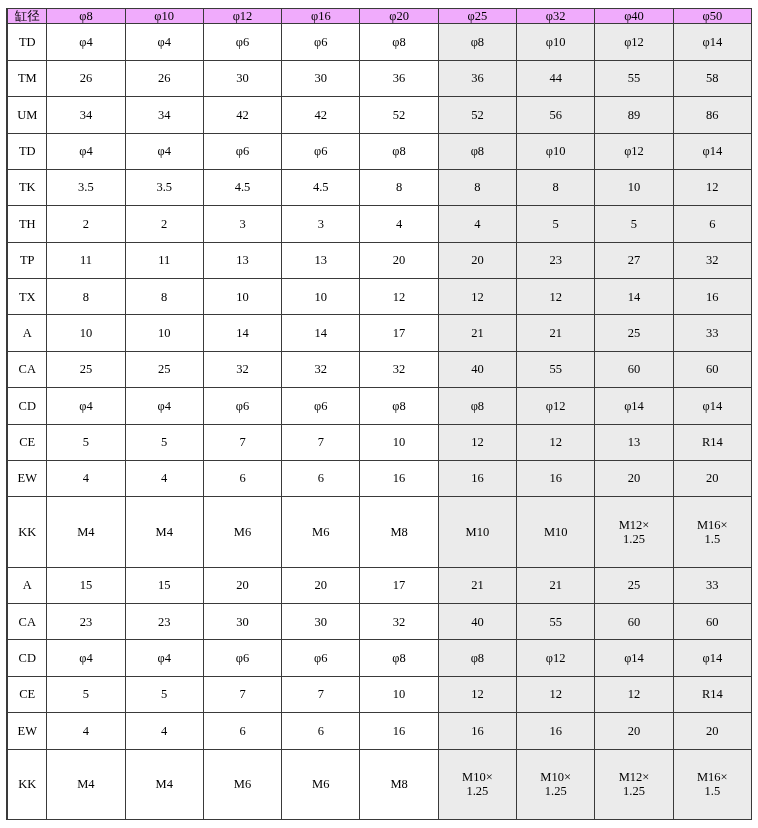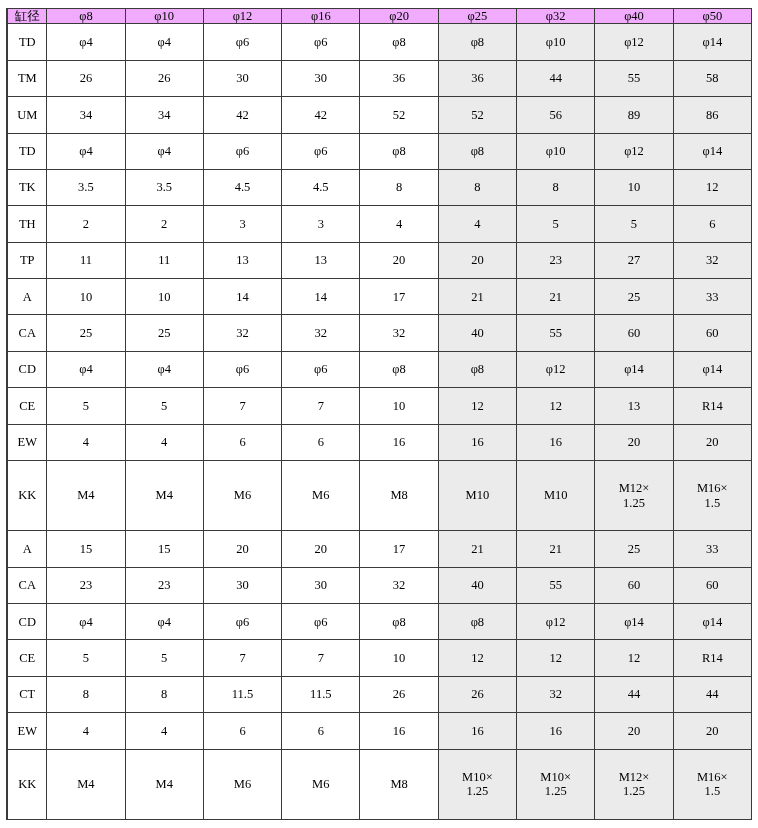--- a/index.html
+++ b/index.html
@@ -471,20 +471,32 @@
               <td>11</td>
               <td>13</td>
               <td>13</td>
               <td>20</td>
               <td class="shade">20</td>
               <td class="shade">23</td>
               <td class="shade">27</td>
               <td class="shade">32</td>
             </tr>
             <tr>
+              <td class="rowhdr">TX</td>
+              <td>8</td>
+              <td>8</td>
+              <td>10</td>
+              <td>10</td>
+              <td>12</td>
+              <td class="shade">12</td>
+              <td class="shade">12</td>
+              <td class="shade">14</td>
+              <td class="shade">16</td>
+            </tr>
+            <tr>
               <td class="rowhdr">A</td>
               <td>10</td>
               <td>10</td>
               <td>14</td>
               <td>14</td>
               <td>17</td>
               <td class="shade">21</td>
               <td class="shade">21</td>
               <td class="shade">25</td>
               <td class="shade">33</td>
@@ -591,32 +603,20 @@
               <td>5</td>
               <td>7</td>
               <td>7</td>
               <td>10</td>
               <td class="shade">12</td>
               <td class="shade">12</td>
               <td class="shade">12</td>
               <td class="shade">R14</td>
             </tr>
             <tr>
-              <td class="rowhdr">CT</td>
-              <td>8</td>
-              <td>8</td>
-              <td>11.5</td>
-              <td>11.5</td>
-              <td>26</td>
-              <td class="shade">26</td>
-              <td class="shade">32</td>
-              <td class="shade">44</td>
-              <td class="shade">44</td>
-            </tr>
-            <tr>
               <td class="rowhdr">EW</td>
               <td>4</td>
               <td>4</td>
               <td>6</td>
               <td>6</td>
               <td>16</td>
               <td class="shade">16</td>
               <td class="shade">16</td>
               <td class="shade">20</td>
               <td class="shade">20</td>

